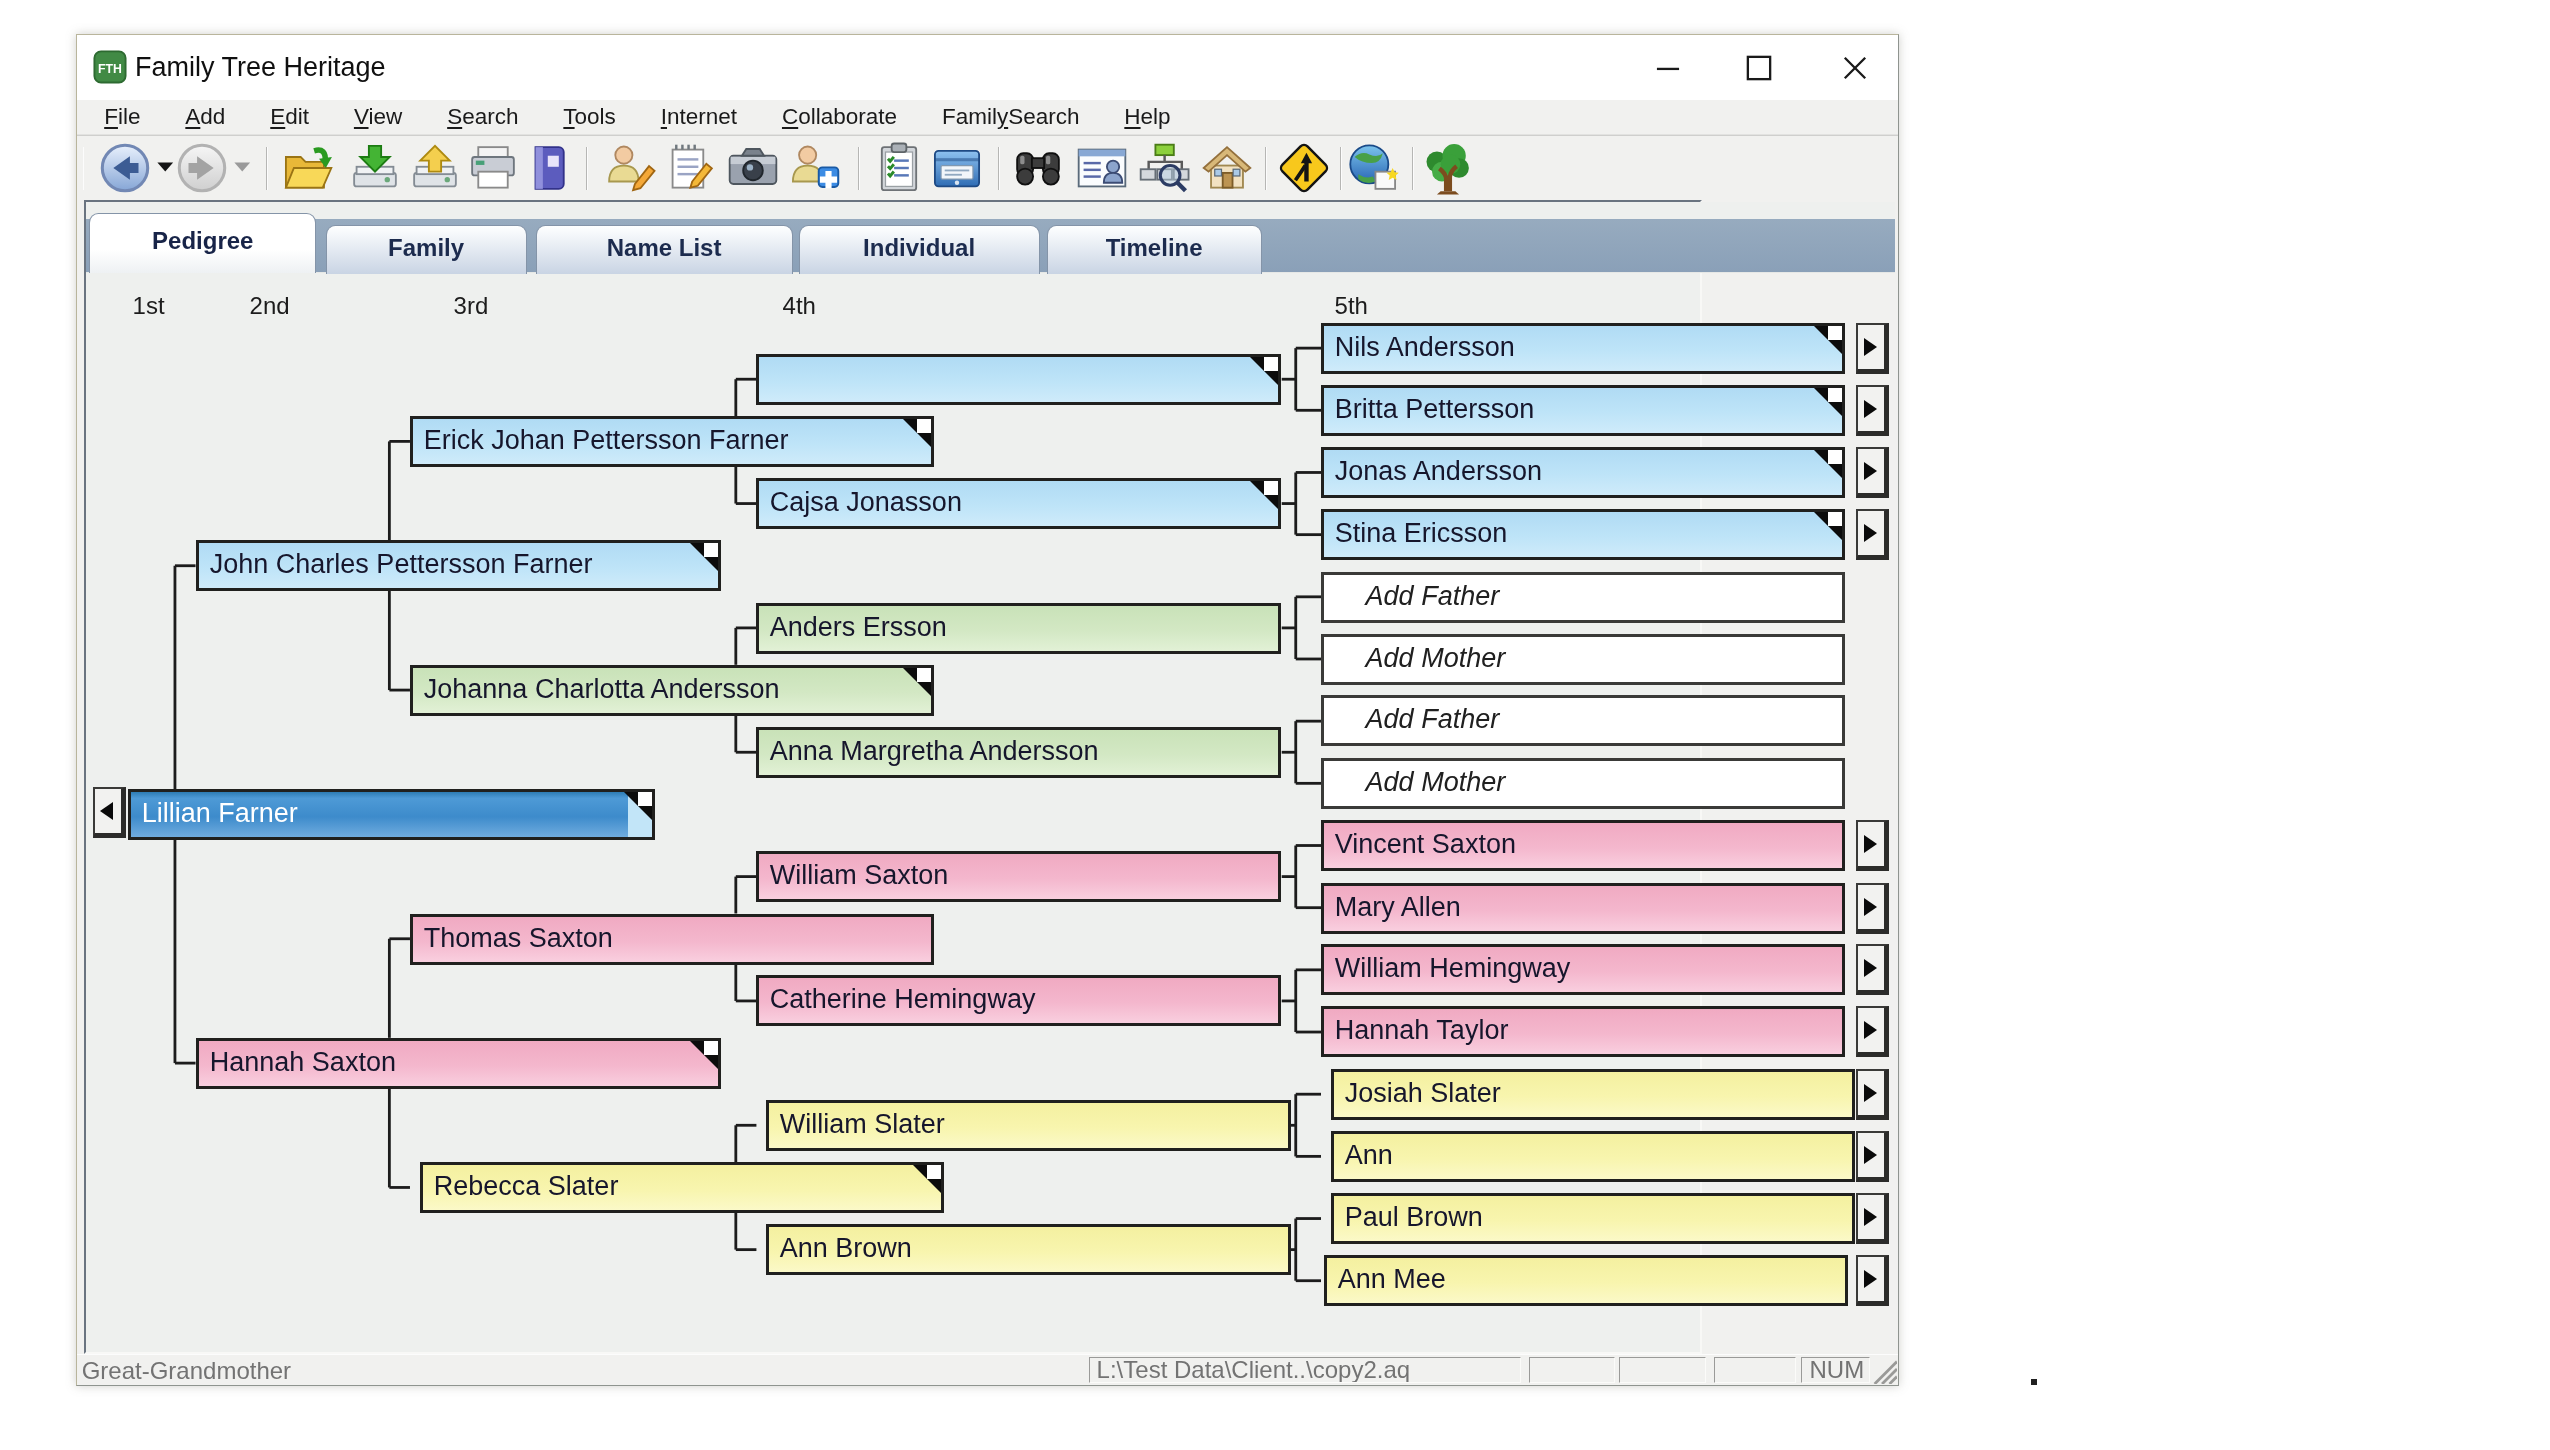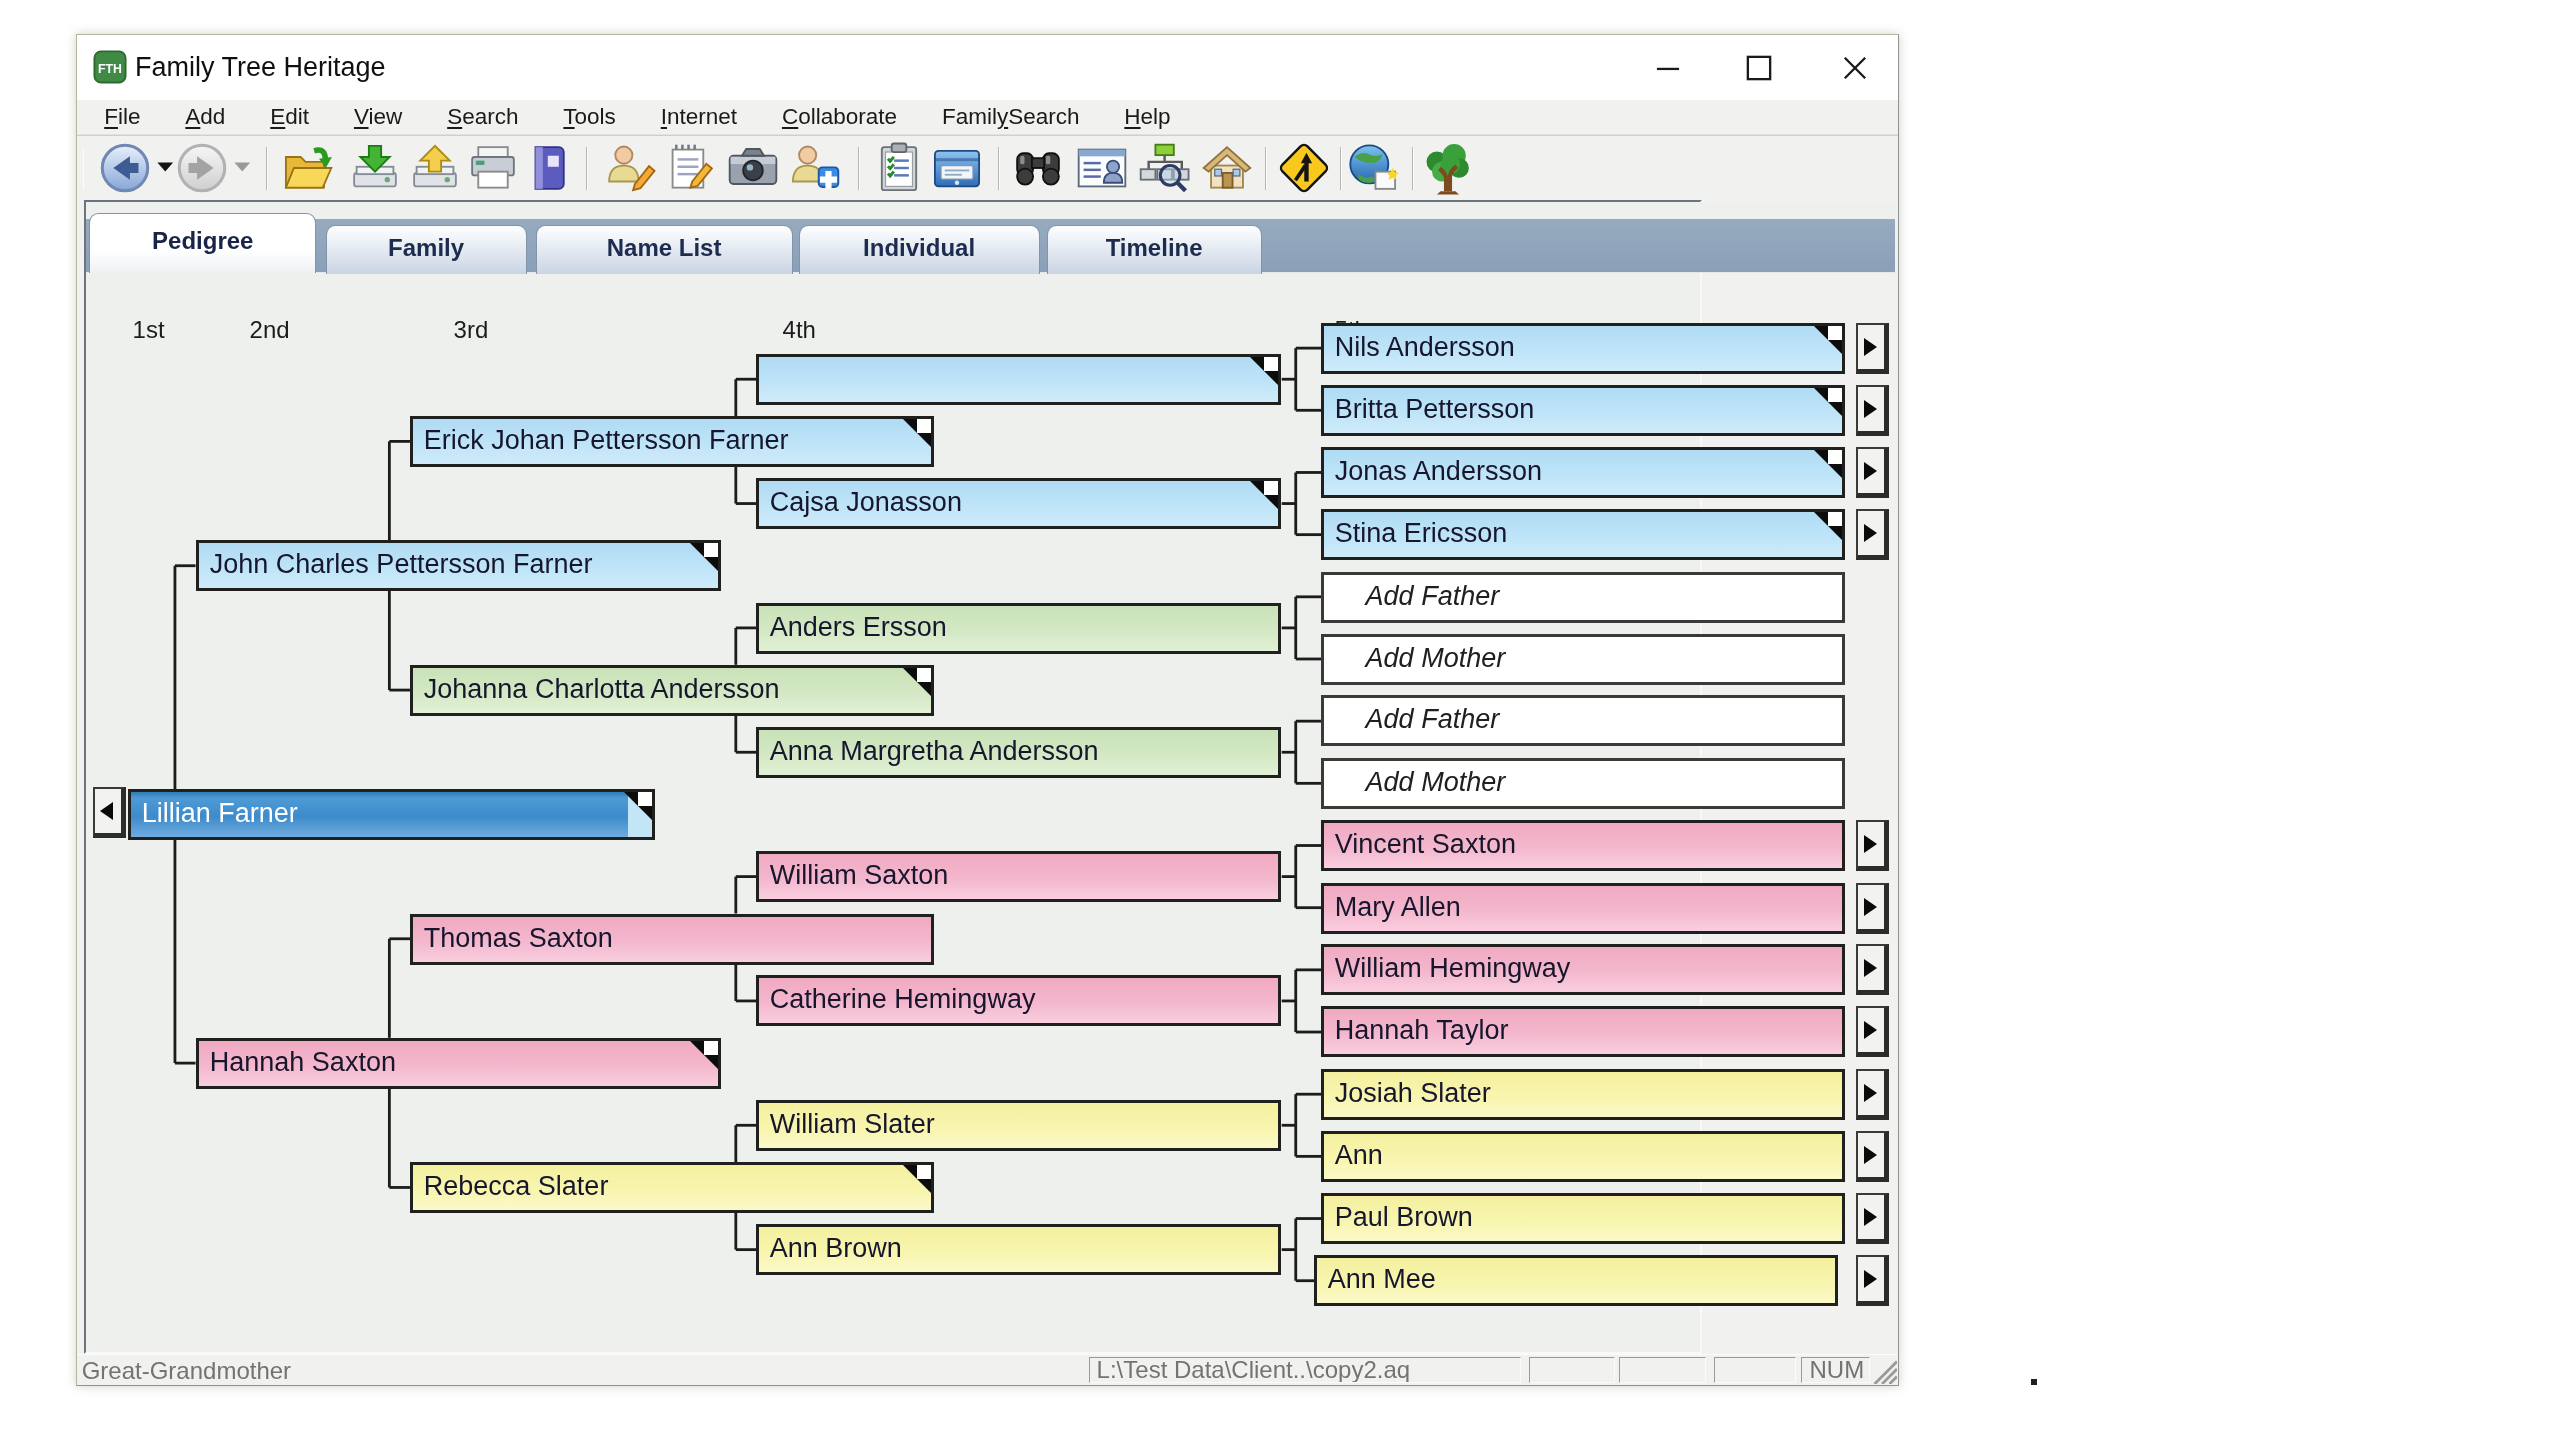--- a/index.html
+++ b/index.html
@@ -42,30 +42,30 @@
 
   
   #tab-strip { position: absolute; left: 0; top: 0; width: 100%; height: 71px; background: #eef0ee; }
   #tab-strip-bg { position: absolute; left: 0; top: 17px; width: 100%; height: 54px;
     background: linear-gradient(#97abbf 0%, #8aa0b8 100%); border-bottom: 1.9px solid #e6e8e6; }
   .tab { position: absolute; border: 1.9px solid #8494a8; border-bottom: none;
     border-radius: 9.4px 9.4px 0 0; text-align: center; font-weight: bold; font-size: 24px;
     color: #1c2b4e; background: linear-gradient(#feffff, #c9d4e4); }
   .tab.active { background: linear-gradient(#ffffff 60%, #eef1f3); color: #182448; z-index: 3; }
 
-  .gen-label { position: absolute; top: 90px; font-size: 24px; color: #1c1c1c; margin-top: 24px; }
+  .gen-label { position: absolute; top: 90px; font-size: 24px; color: #1c1c1c; }
 
   
   .pbox { position: absolute; height: 51px; border: 3.7px solid #20201e; font-size: 27px;
     color: #16162c; white-space: nowrap; overflow: hidden; }
   .pbox .nm { position: absolute; left: 11.2px; top: 0; line-height: 42px; }
   .pbox.c-blue   { background: linear-gradient(#b0dbf4 0%, #bee4f8 55%, #cfebfa 100%); }
   .pbox.c-green  { background: linear-gradient(#c9e2b8 0%, #d3e8c4 55%, #e2f1d6 100%); }
   .pbox.c-pink   { background: linear-gradient(#f0aac2 0%, #f4b7cd 55%, #f9cfdf 100%); }
-  .pbox.c-yellow { background: linear-gradient(#f4f0a0 0%, #f8f5ae 55%, #fbf9c8 100%); }
+  .pbox.c-yellow { background: linear-gradient(#f4f0a0 0%, #f8f5ae 55%, #fbf9c8 100%); margin-left: 10px; }
   .pbox.c-add    { background: #ffffff; border-color: #3a3a38; }
   .pbox.c-add .nm { left: 42px; font-style: italic; color: #202020; }
   .pbox.selected { background: linear-gradient(#2d7cb4 0%, #4e9ad6 14%, #3d8bcb 55%, #70acdf 100%); color: #ffffff; }
   .pbox.selected .nm { font-weight: normal; }
   .endstrip { position: absolute; right: 0; top: 0; width: 24px; height: 100%; background: #c2e5f8; }
   .dogear-tri { position: absolute; right: 0; top: 0; width: 0; height: 0;
     border-top: 28px solid #0c0c0c; border-left: 28px solid transparent; }
   .dogear-sq { position: absolute; right: 0; top: 0; width: 14px; height: 14px; background: #ffffff; }
 
   

